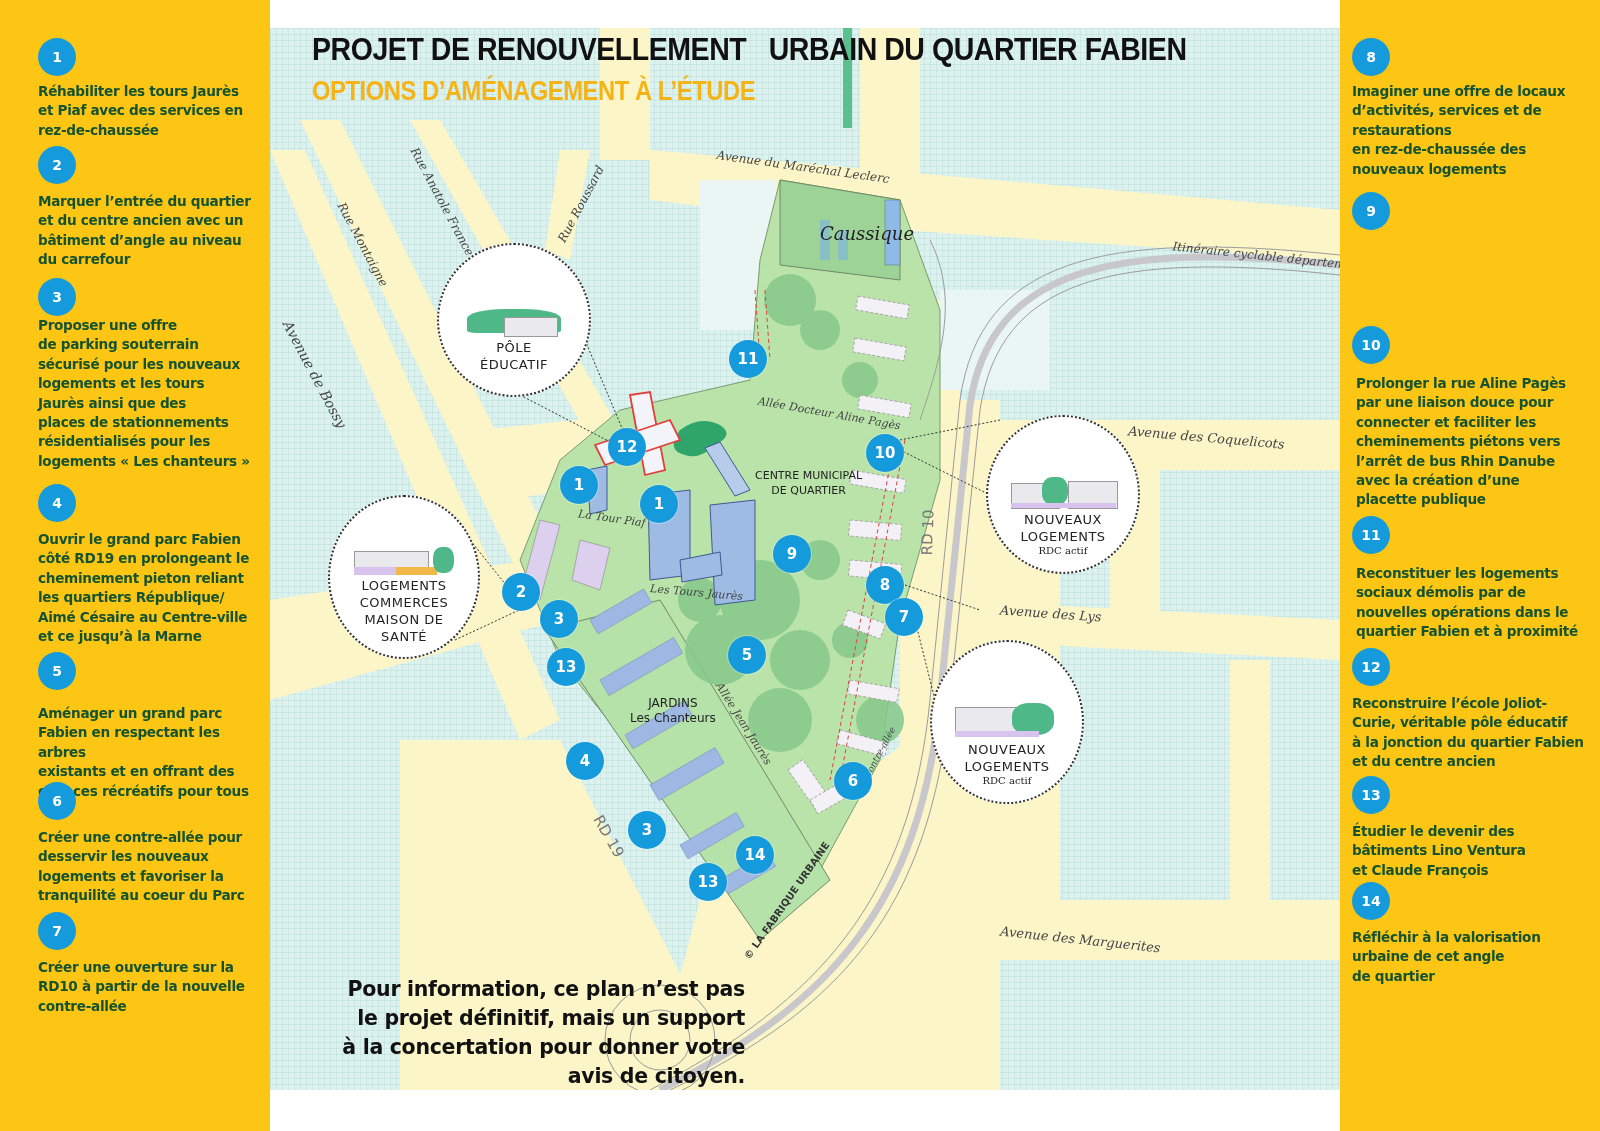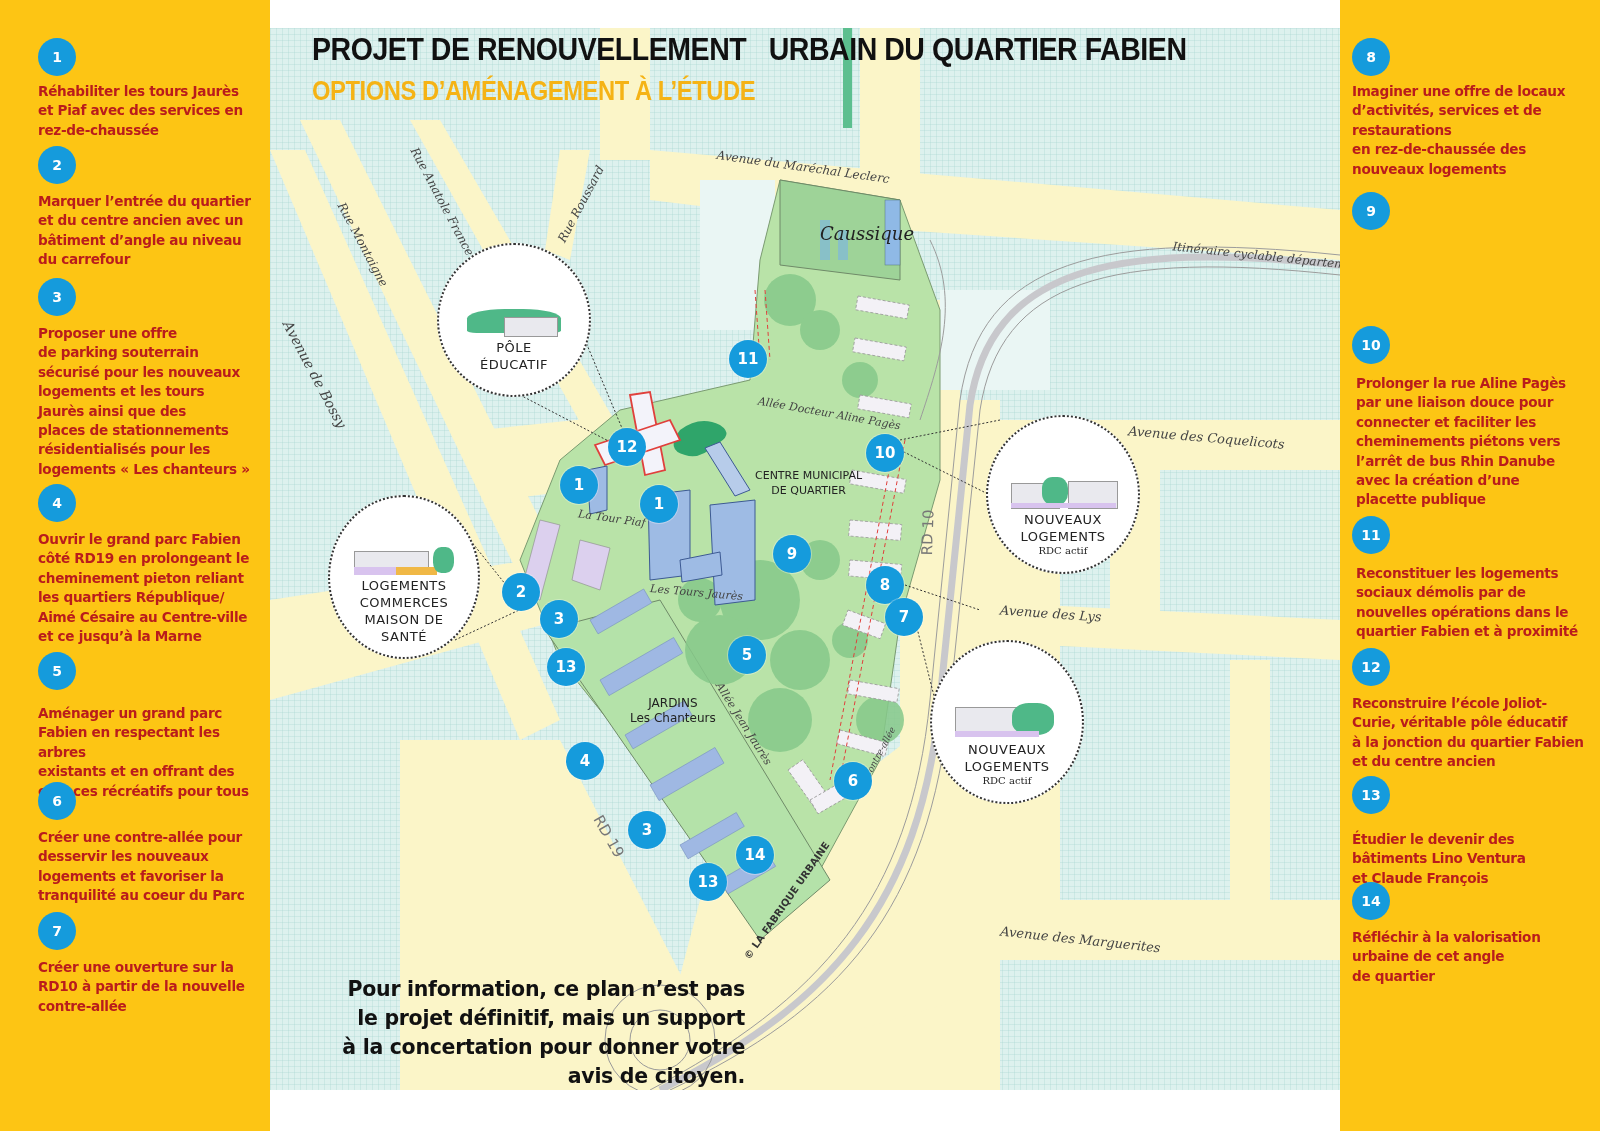--- a/index.html
+++ b/index.html
@@ -2,21 +2,21 @@
 <html><head>
 <meta charset="utf-8">
 <style>
   html,body{margin:0;padding:0;}
   body{width:1600px;height:1131px;position:relative;overflow:hidden;background:#ffffff;font-family:"DejaVu Sans","Liberation Sans",sans-serif;}
   .sidebar{position:absolute;top:0;height:1131px;background:#FDC514;}
   .sidebar.left{left:0;width:270px;}
   .sidebar.right{left:1340px;width:260px;}
   .item{position:absolute;}
   .num{width:38px;height:38px;border-radius:50%;background:#159BDC;color:#fff;font-weight:bold;font-size:14px;display:flex;align-items:center;justify-content:center;}
-  .desc{margin-top:8px;font-size:13.6px;line-height:19.4px;font-weight:bold;color:#b91c1c;white-space:pre-line;font-family:"DejaVu Sans",sans-serif;letter-spacing:-0.3px;}
+  .desc{margin-top:8px;font-size:13.6px;line-height:19.4px;font-weight:bold;color:#14532d;white-space:pre-line;font-family:"DejaVu Sans",sans-serif;letter-spacing:-0.3px;}
   .map{position:absolute;left:270px;top:28px;width:1070px;height:1062px;overflow:hidden;background:#DDF1EE;
        background-image:linear-gradient(rgba(170,215,210,.35) 1px,transparent 1px),linear-gradient(90deg,rgba(170,215,210,.35) 1px,transparent 1px);
        background-size:6px 6px;}
   .map svg{position:absolute;left:0;top:0;}
   .title{position:absolute;left:312px;top:32px;font-family:"Liberation Sans",sans-serif;font-weight:bold;font-size:31px;color:#111;letter-spacing:-0.5px;transform:scaleX(0.92);transform-origin:left top;white-space:pre;}
   .subtitle{position:absolute;left:312px;top:76px;font-family:"Liberation Sans",sans-serif;font-weight:bold;font-size:27px;color:#F5B315;letter-spacing:-0.5px;transform:scaleX(0.88);transform-origin:left top;}
   .disclaimer{position:absolute;left:285px;top:975px;width:460px;font-size:20.5px;line-height:29px;font-weight:bold;color:#111;white-space:pre-line;letter-spacing:-0.3px;text-align:right;}
   .marker{position:absolute;width:38px;height:38px;border-radius:50%;background:#159BDC;color:#fff;font-weight:bold;font-size:15px;display:flex;align-items:center;justify-content:center;box-shadow:0 0 0 1px rgba(255,255,255,.3);}
   .hand{position:absolute;font-family:"DejaVu Serif",serif;font-style:italic;font-size:12px;color:#444;white-space:nowrap;}
   .callout{position:absolute;border-radius:50%;border:2px dotted #333;background:#ffffff;display:flex;flex-direction:column;align-items:center;justify-content:flex-end;}
@@ -38,21 +38,21 @@
   </div>
   <div class="item" style="left:38px;top:146px;">
     <div class="num">2</div>
     <div class="desc" style="margin-top:8px">Marquer l’entrée du quartier
 et du centre ancien avec un
 bâtiment d’angle au niveau
 du carrefour</div>
   </div>
   <div class="item" style="left:38px;top:278px;">
     <div class="num">3</div>
-    <div class="desc" style="margin-top:8px">Proposer une offre
+    <div class="desc" style="margin-top:0">Proposer une offre
 de parking souterrain
 sécurisé pour les nouveaux
 logements et les tours
 Jaurès ainsi que des
 places de stationnements
 résidentialisés pour les
 logements « Les chanteurs »</div>
   </div>
   <div class="item" style="left:38px;top:484px;">
     <div class="num">4</div>
@@ -341,21 +341,21 @@
   </div>
   <div class="item" style="left:12px;top:648px;">
     <div class="num">12</div>
     <div class="desc" style="margin-top:8px">Reconstruire l’école Joliot-
 Curie, véritable pôle éducatif
 à la jonction du quartier Fabien
 et du centre ancien</div>
   </div>
   <div class="item" style="left:12px;top:776px;">
     <div class="num">13</div>
-    <div class="desc" style="margin-top:16px">Étudier le devenir des
+    <div class="desc" style="margin-top:8px">Étudier le devenir des
 bâtiments Lino Ventura
 et Claude François</div>
   </div>
   <div class="item" style="left:12px;top:882px;">
     <div class="num">14</div>
     <div class="desc" style="margin-top:8px">Réfléchir à la valorisation
 urbaine de cet angle
 de quartier</div>
   </div>
 </div>

